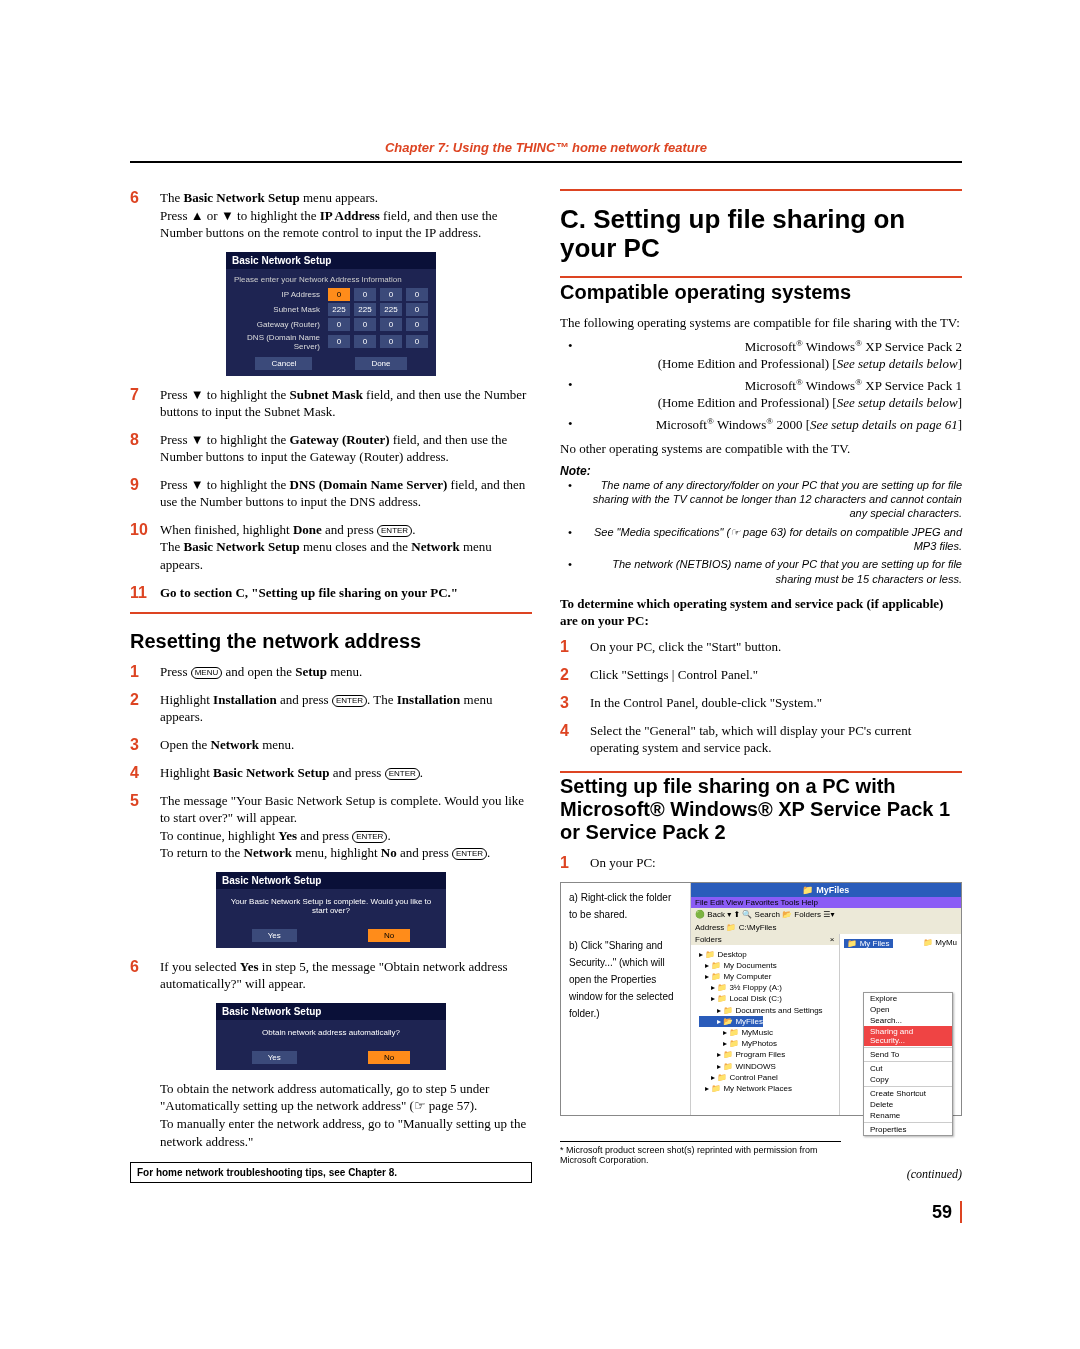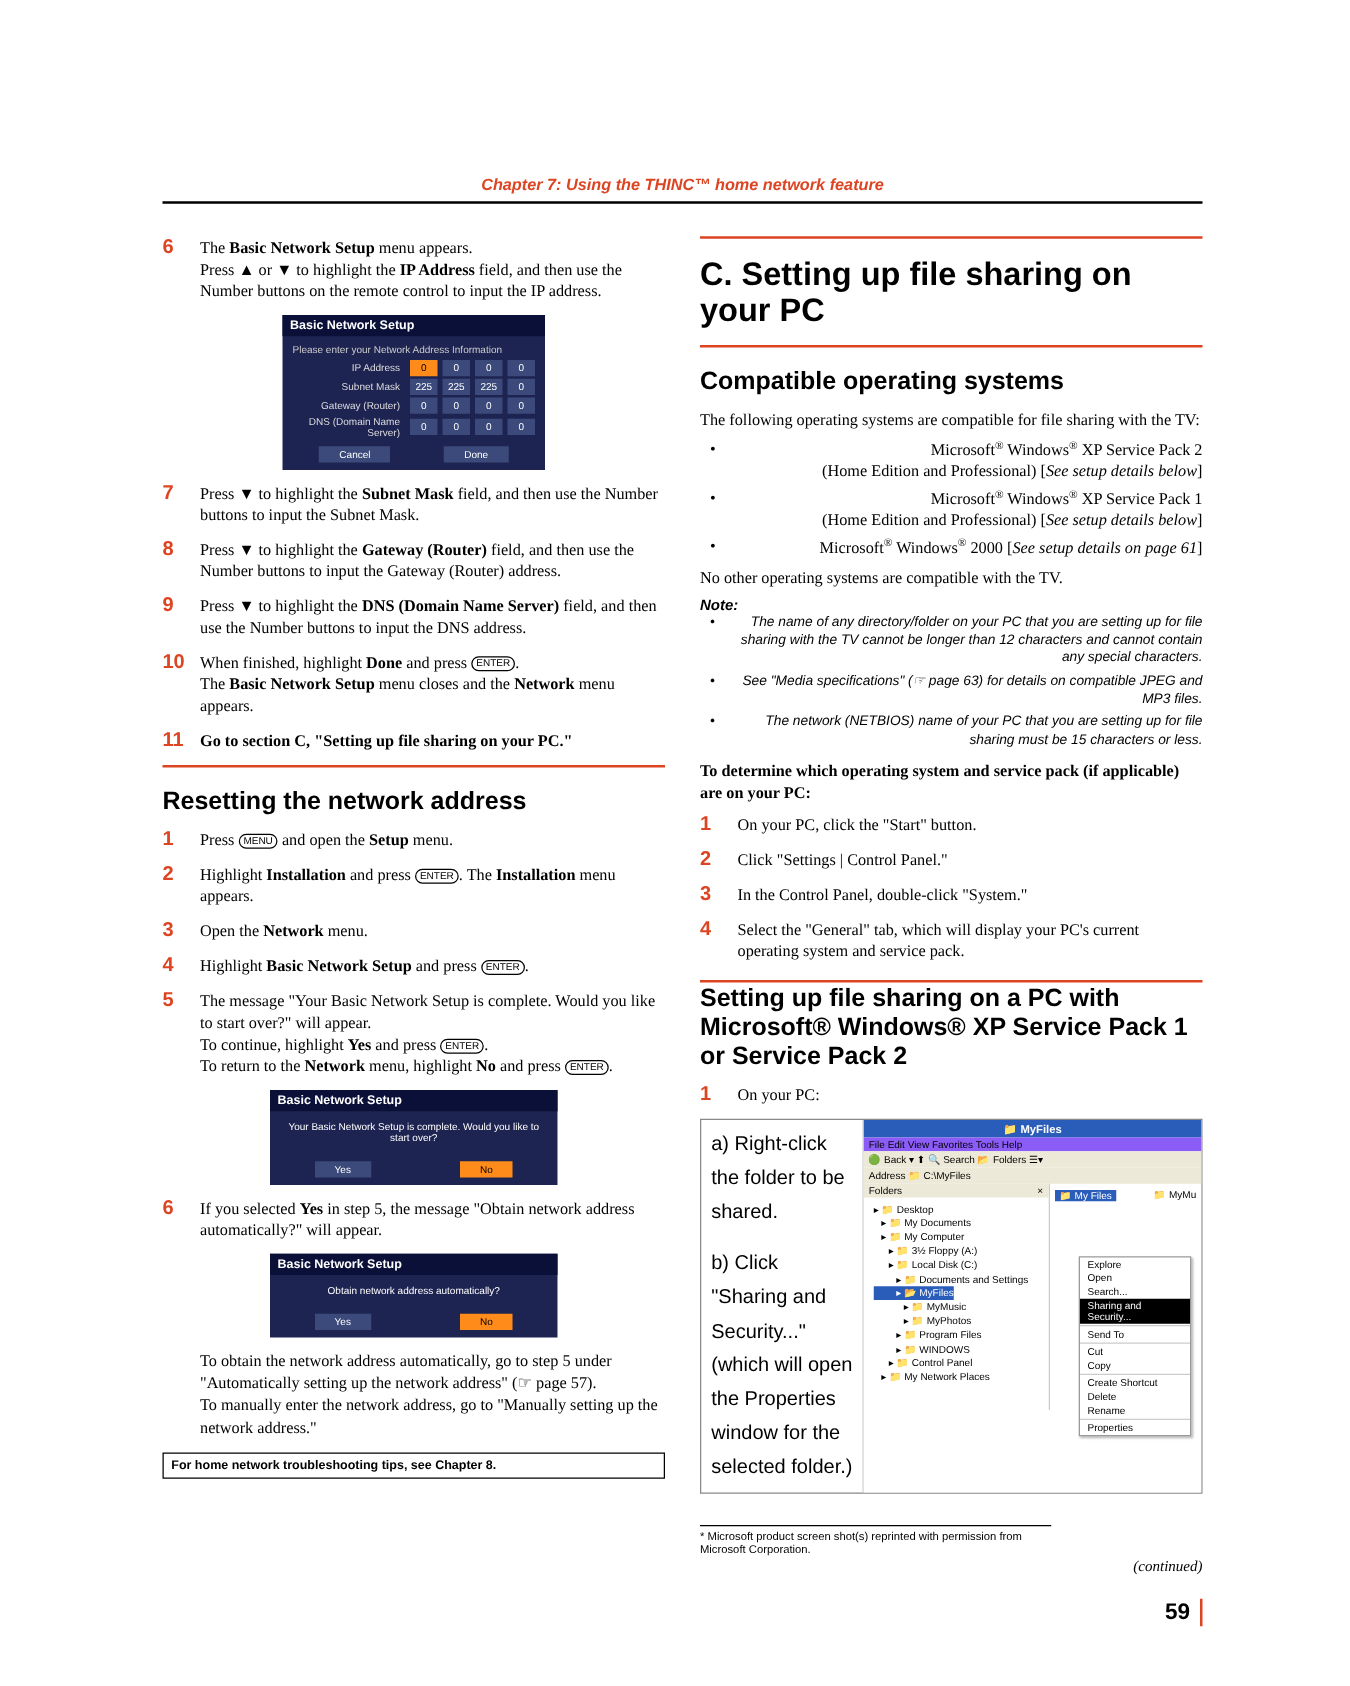--- a/index.html
+++ b/index.html
@@ -37,29 +37,29 @@
   .notelist li { font-style: italic; font-family: Arial, sans-serif; font-size: 11px; }
   .boldpara { font-weight: bold; margin: 10px 0 8px 0; line-height: 1.3; }
   .tipbox { border: 1px solid #000; padding: 4px 6px; font-family: Arial, sans-serif; font-weight: bold; font-size: 10px; margin-top: 12px; }
   .pagefoot { display: flex; justify-content: flex-end; align-items: center; gap: 8px; margin-top: 18px; }
   .pagenum { font-family: Arial, sans-serif; font-weight: bold; font-size: 18px; }
   .footbar { width: 2px; height: 22px; background: #d42; }
   .contd { text-align: right; font-style: italic; font-size: 12px; margin-top: 2px; }
   .footnote { font-family: Arial, sans-serif; font-size: 9px; border-top: 1px solid #000; margin-top: 25px; padding-top: 3px; width: 70%; }
   .skey { display:inline-block; border:1px solid #000; border-radius:8px; font-size:8px; padding:0 3px; font-family:Arial,sans-serif; line-height:10px; vertical-align:middle;}
   .shot { border:1px solid #888; margin:6px auto; font-family: "Segoe UI", Tahoma, sans-serif; font-size: 9px; }
-  .shot .left { width: 130px; border-right:1px solid #ccc; padding:6px 8px; line-height:1.7; font-family:Arial,sans-serif; font-size:16px; }
+  .shot .left { width: 130px; border-right:1px solid #ccc; padding:6px 8px; line-height:1.7; font-family:Arial,sans-serif; font-size:10px; }
   .shot .right { flex:1; background:#fff; color:#000; }
   .shot-flex { display:flex; }
   .wintitle { background:#2a5cba; color:#fff; padding:2px 6px; font-weight:bold; font-size:9px;text-align:center;}
   .wmenu { background:#8b5cf6; padding:1px 4px; font-size:8px; color:#000;}
   .wtool { background:#ece9d8; padding:2px 4px; font-size:8px; }
   .ctxmenu { position:absolute; background:#fff; border:1px solid #999; font-size:8px; right:8px; top:58px; width:90px; box-shadow:1px 1px 2px rgba(0,0,0,.3);}
   .ctxmenu div { padding:1px 6px;}
-  .ctxmenu .hl { background:#000000; color:#fff;}
+  .ctxmenu .hl { background:#ef4444; color:#fff;}
   .ctxmenu hr { border:none; border-top:1px solid #ccc; margin:1px 0;}
   .treepane { padding:4px 8px; font-size:8px; color:#000; line-height:1.4; position:relative; height:170px;}
   .dialog2 { background:#1e2452; color:#fff; font-family:Arial,sans-serif; font-size:9px; margin:6px auto 10px auto; width:230px;}
   .dialog2 .dlgtitle { background:#0a1038; padding:3px 6px; font-weight:bold; font-size:10px;}
   .dialog2 .msg { text-align:center; padding:8px 6px; font-size:8px;}
   .sup{vertical-align:super;font-size:0.7em;}
   .pointer{font-family:Arial,sans-serif;}
 </style>
 </head>
 <body>
@@ -198,21 +198,21 @@
       <div style="padding-left:30px;" class="bodytext"><span>To obtain the network address automatically, go to step 5 under "Automatically setting up the network address" (</span><span class="pointer">☞</span><span> page 57).</span><br><span>To manually enter the network address, go to "Manually setting up the network address."</span></div>
 
       <div class="tipbox">For home network troubleshooting tips, see Chapter 8.</div>
     </div>
 
     <div class="col">
       <div class="section-rule"></div>
       <div class="h-red big">C. Setting up file sharing on your PC</div>
 
       <div class="section-rule" style="margin-top:14px;"></div>
-      <div class="h-red med" style="margin-top:16px;">Compatible operating systems</div>
+      <div class="h-red med" style="margin-top:3px;">Compatible operating systems</div>
 
       <div class="bodytext">The following operating systems are compatible for file sharing with the TV:</div>
       <ul class="bullets">
         <li><span>Microsoft</span><span class="sup">®</span><span> Windows</span><span class="sup">®</span><span> XP Service Pack 2</span><br><span>(Home Edition and Professional) [</span><span class="italic">See setup details below</span><span>]</span></li>
         <li><span>Microsoft</span><span class="sup">®</span><span> Windows</span><span class="sup">®</span><span> XP Service Pack 1</span><br><span>(Home Edition and Professional) [</span><span class="italic">See setup details below</span><span>]</span></li>
         <li><span>Microsoft</span><span class="sup">®</span><span> Windows</span><span class="sup">®</span><span> 2000 [</span><span class="italic">See setup details on page 61</span><span>]</span></li>
       </ul>
       <div class="bodytext">No other operating systems are compatible with the TV.</div>
 
       <div class="notehead">Note:</div>

